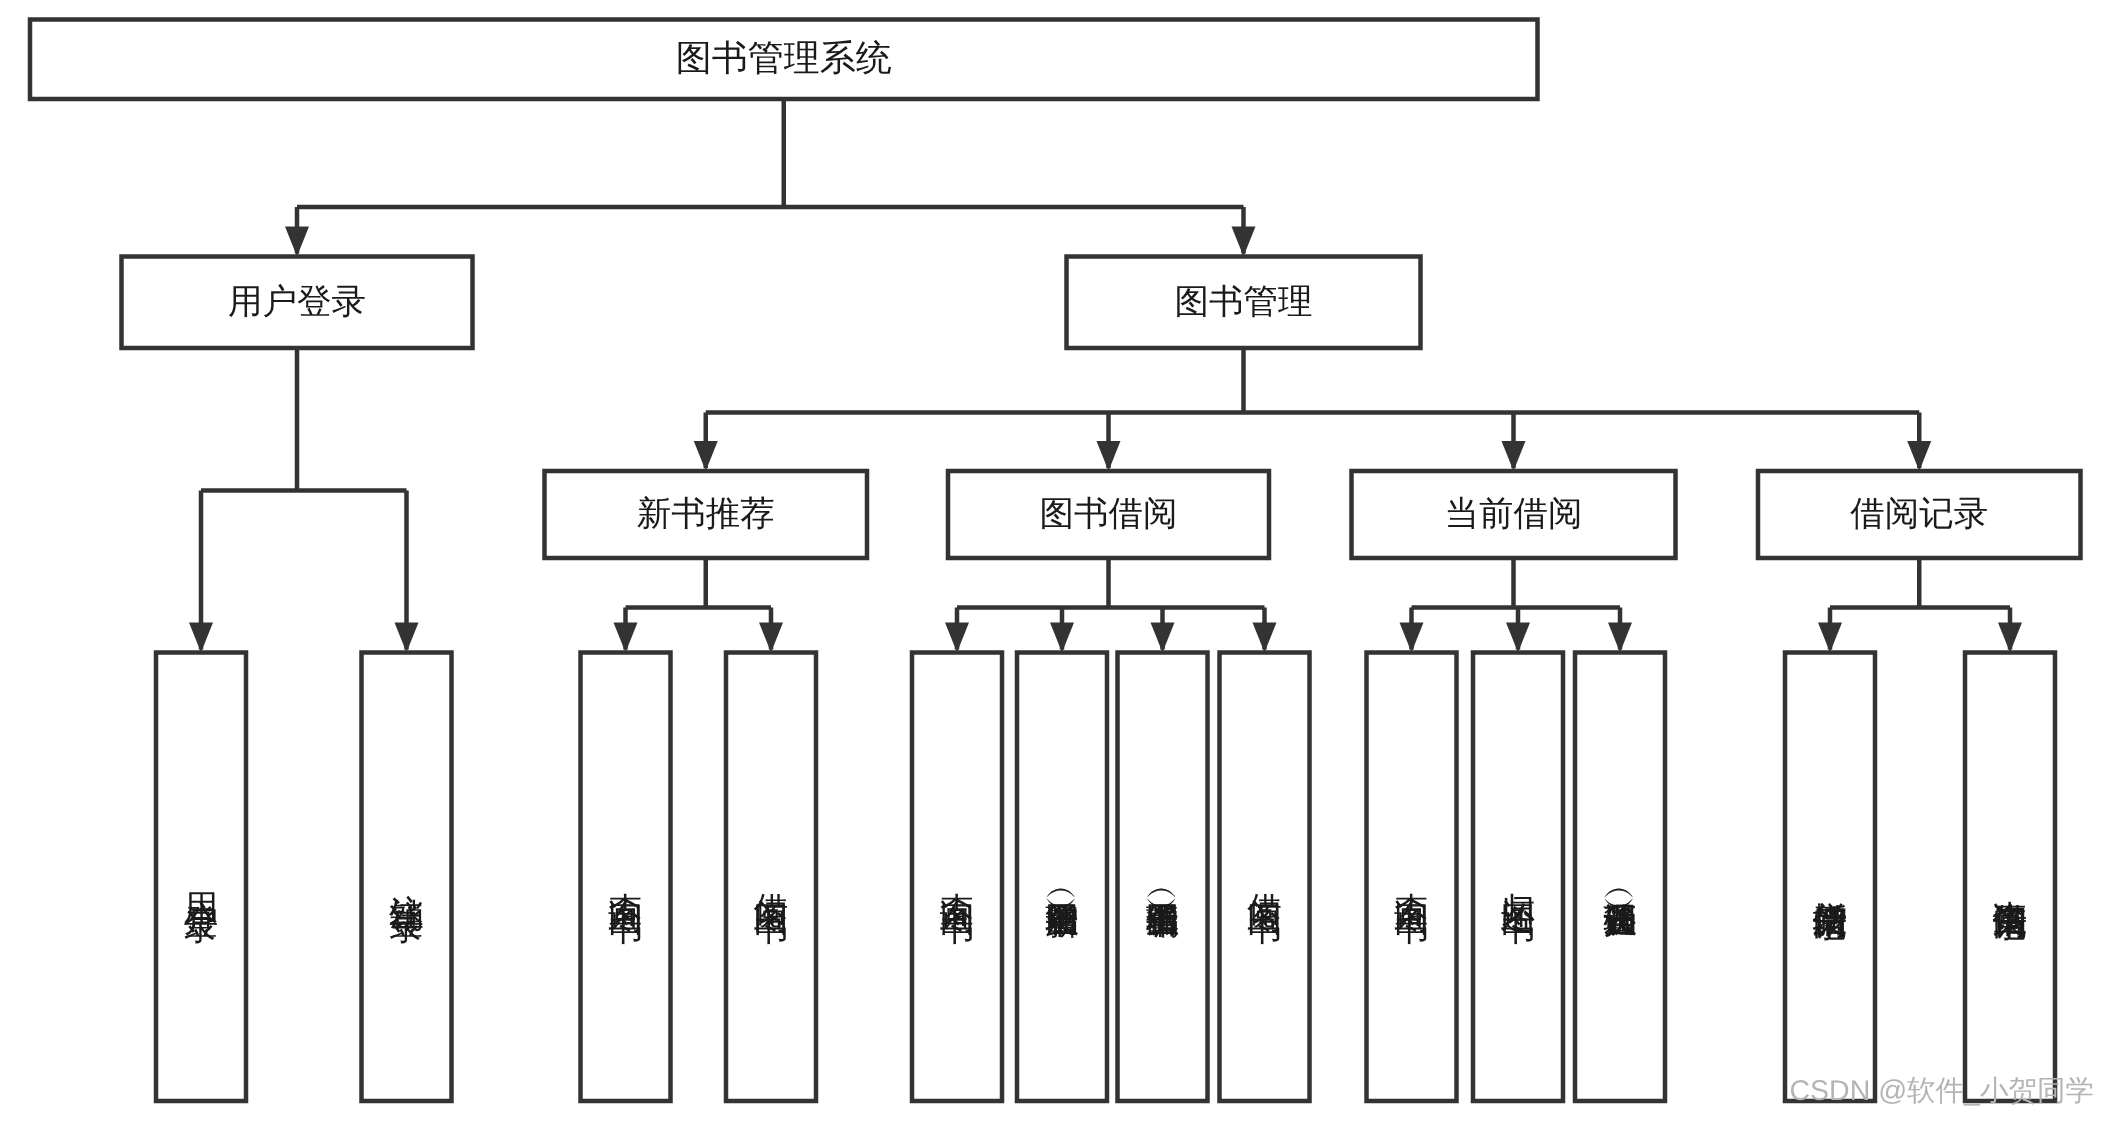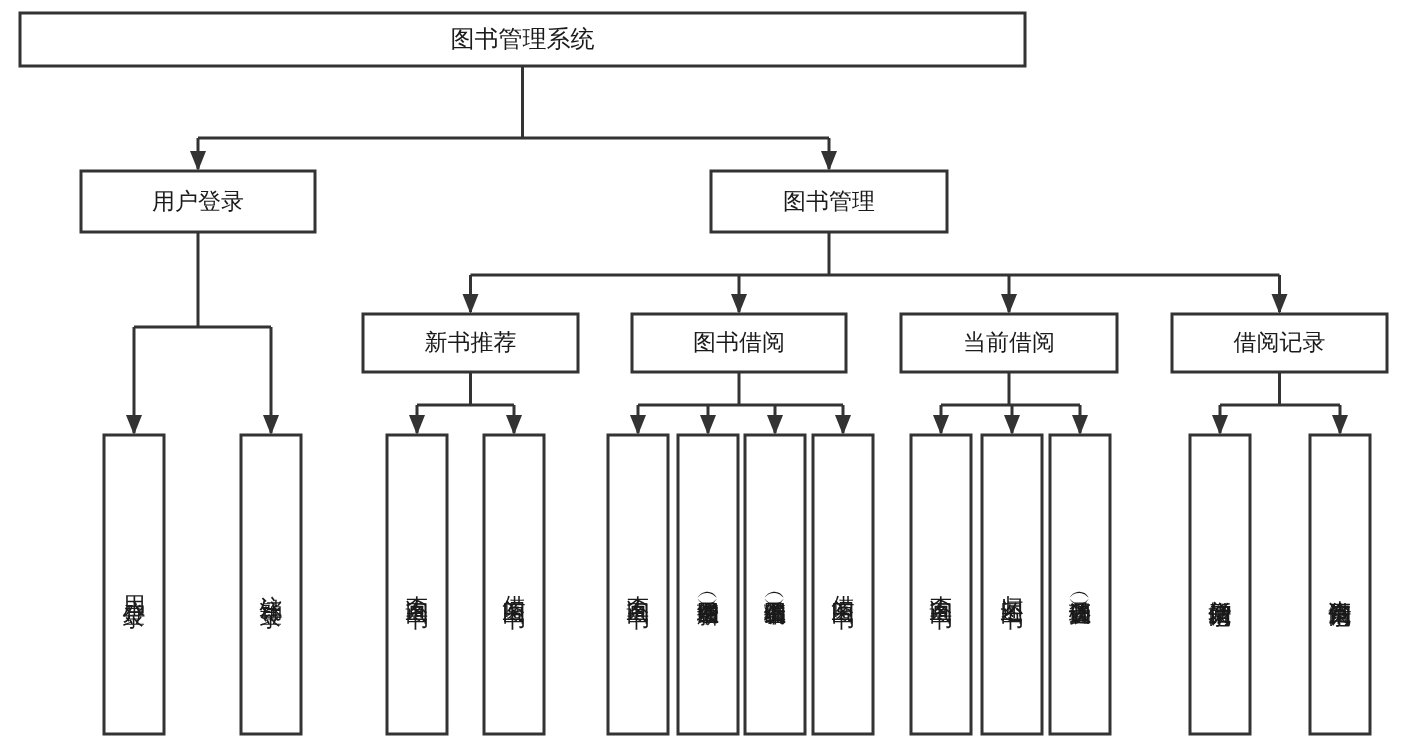--- a/index.html
+++ b/index.html
@@ -178,13 +178,14 @@
       <div class="leaf-label-v" style="left: 608px; top: 435px; width: 60px; height: 299px;">查询图书</div>
       <div class="leaf-label-v" style="left: 678px; top: 435px; width: 60px; height: 299px; font-size: 22px; letter-spacing: 0px;">新增图书（管理员）</div>
       <div class="leaf-label-v" style="left: 745px; top: 435px; width: 60px; height: 299px; font-size: 22px; letter-spacing: 0px;">编辑图书（管理员）</div>
       <div class="leaf-label-v" style="left: 813px; top: 435px; width: 60px; height: 299px;">借阅图书</div>
       <div class="leaf-label-v" style="left: 911px; top: 435px; width: 60px; height: 299px;">查询图书</div>
       <div class="leaf-label-v" style="left: 982px; top: 435px; width: 60px; height: 299px;">归还图书</div>
       <div class="leaf-label-v" style="left: 1050px; top: 435px; width: 60px; height: 299px; font-size: 22px; letter-spacing: 0px;">确认归还（管理员）</div>
       <div class="leaf-label-v" style="left: 1190px; top: 435px; width: 60px; height: 299px; font-size: 23px; letter-spacing: 1px;">新增借阅记录</div>
       <div class="leaf-label-v" style="left: 1310px; top: 435px; width: 60px; height: 299px; font-size: 23px; letter-spacing: 1px;">查询借阅记录</div>
     </div>
+  <div class="watermark" style="left: 1193px; top: 714px;">CSDN @软件_小贺同学</div>
 </div>
 
 </body></html>

